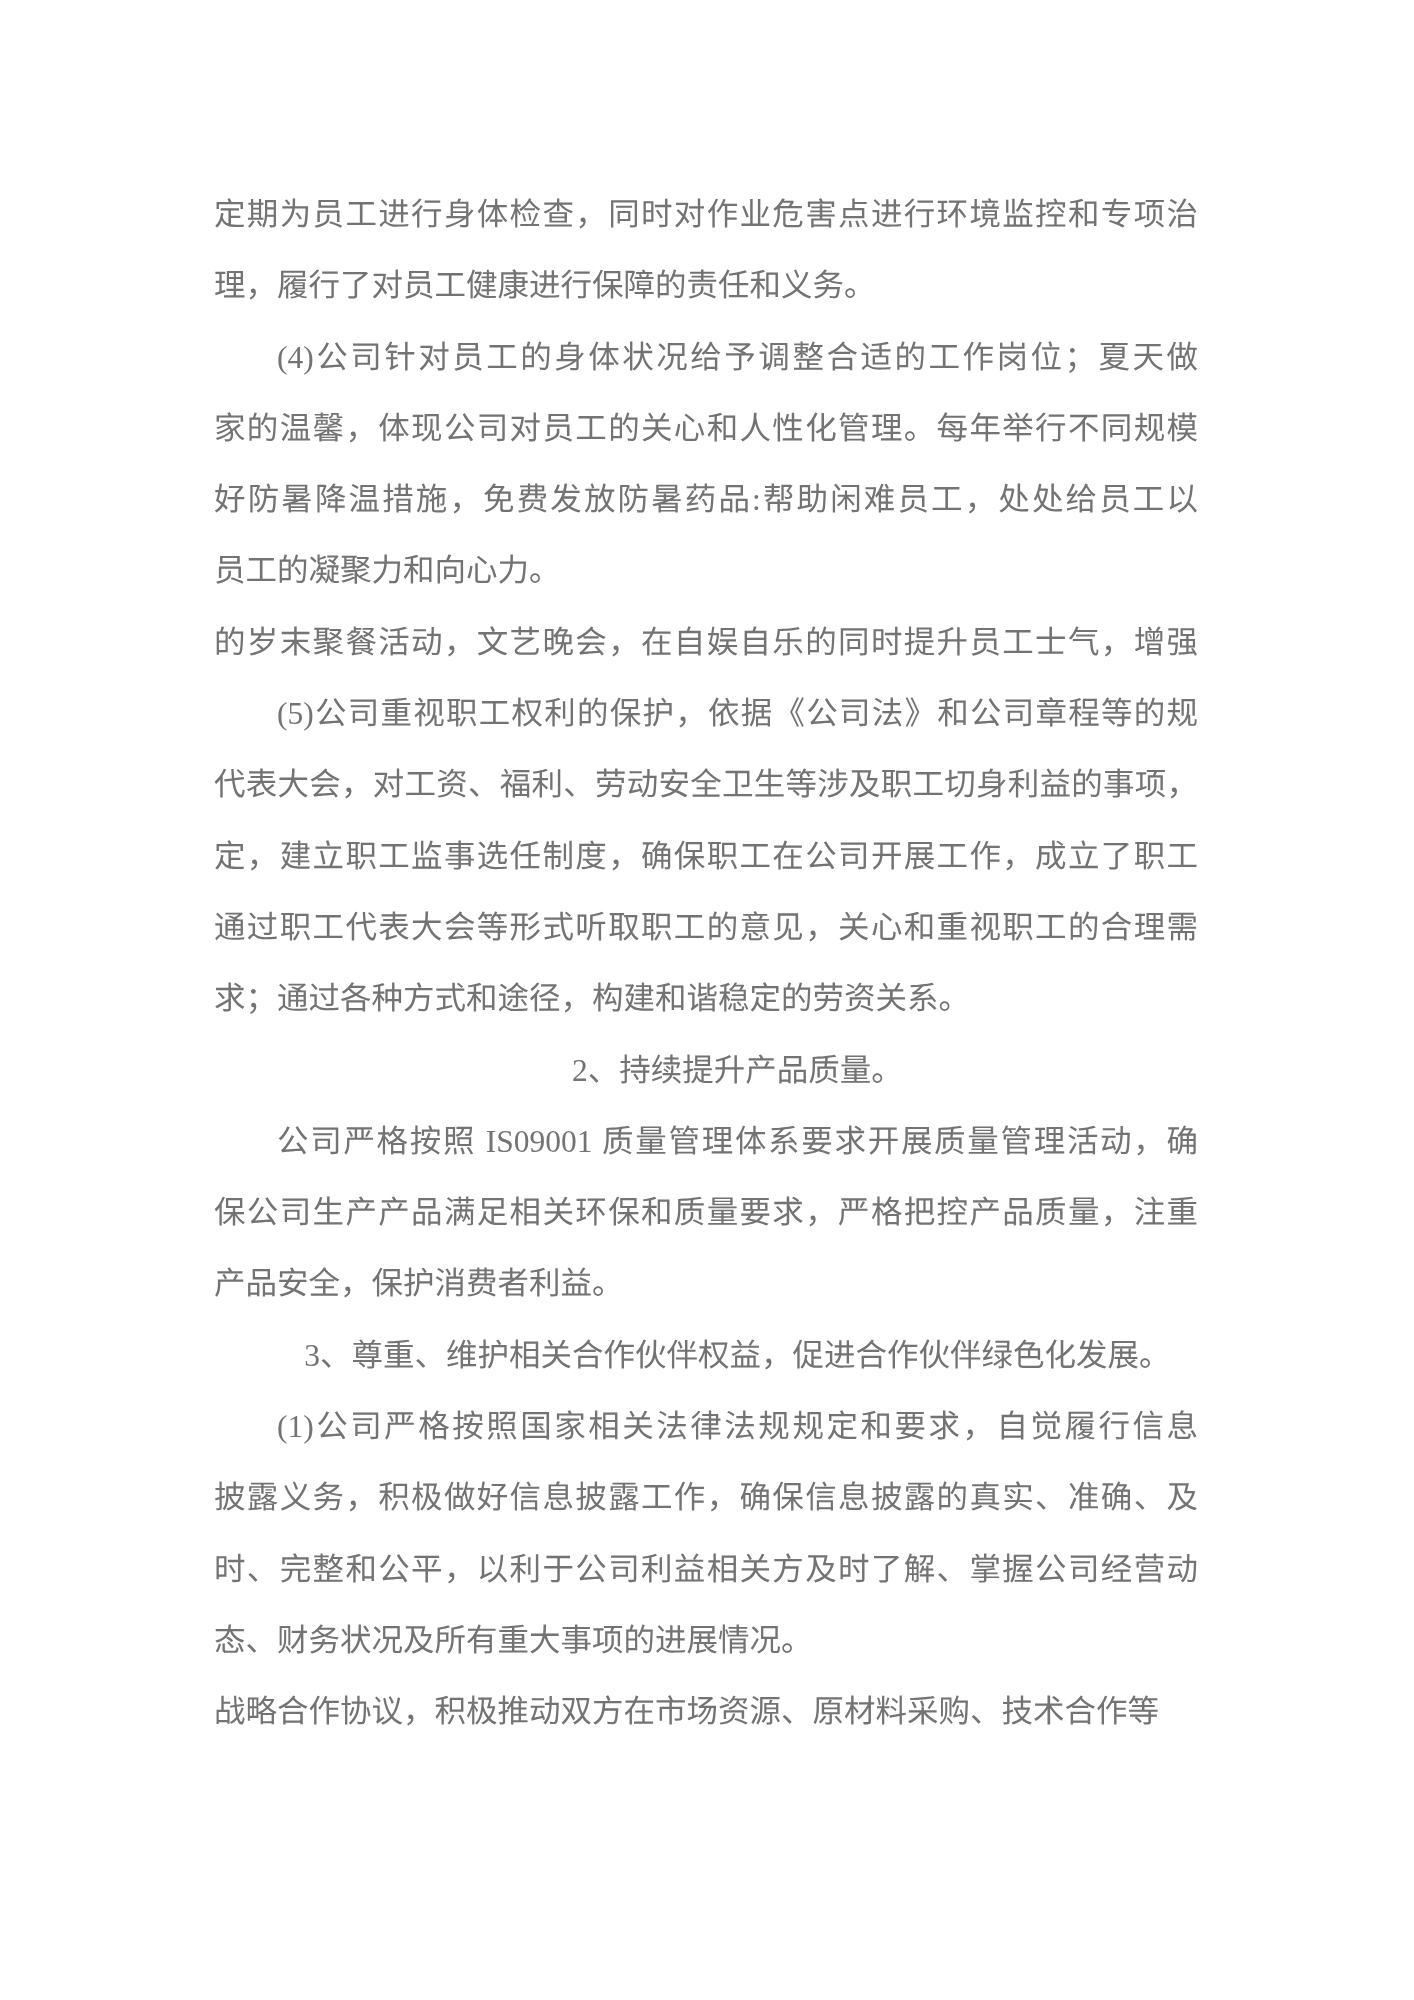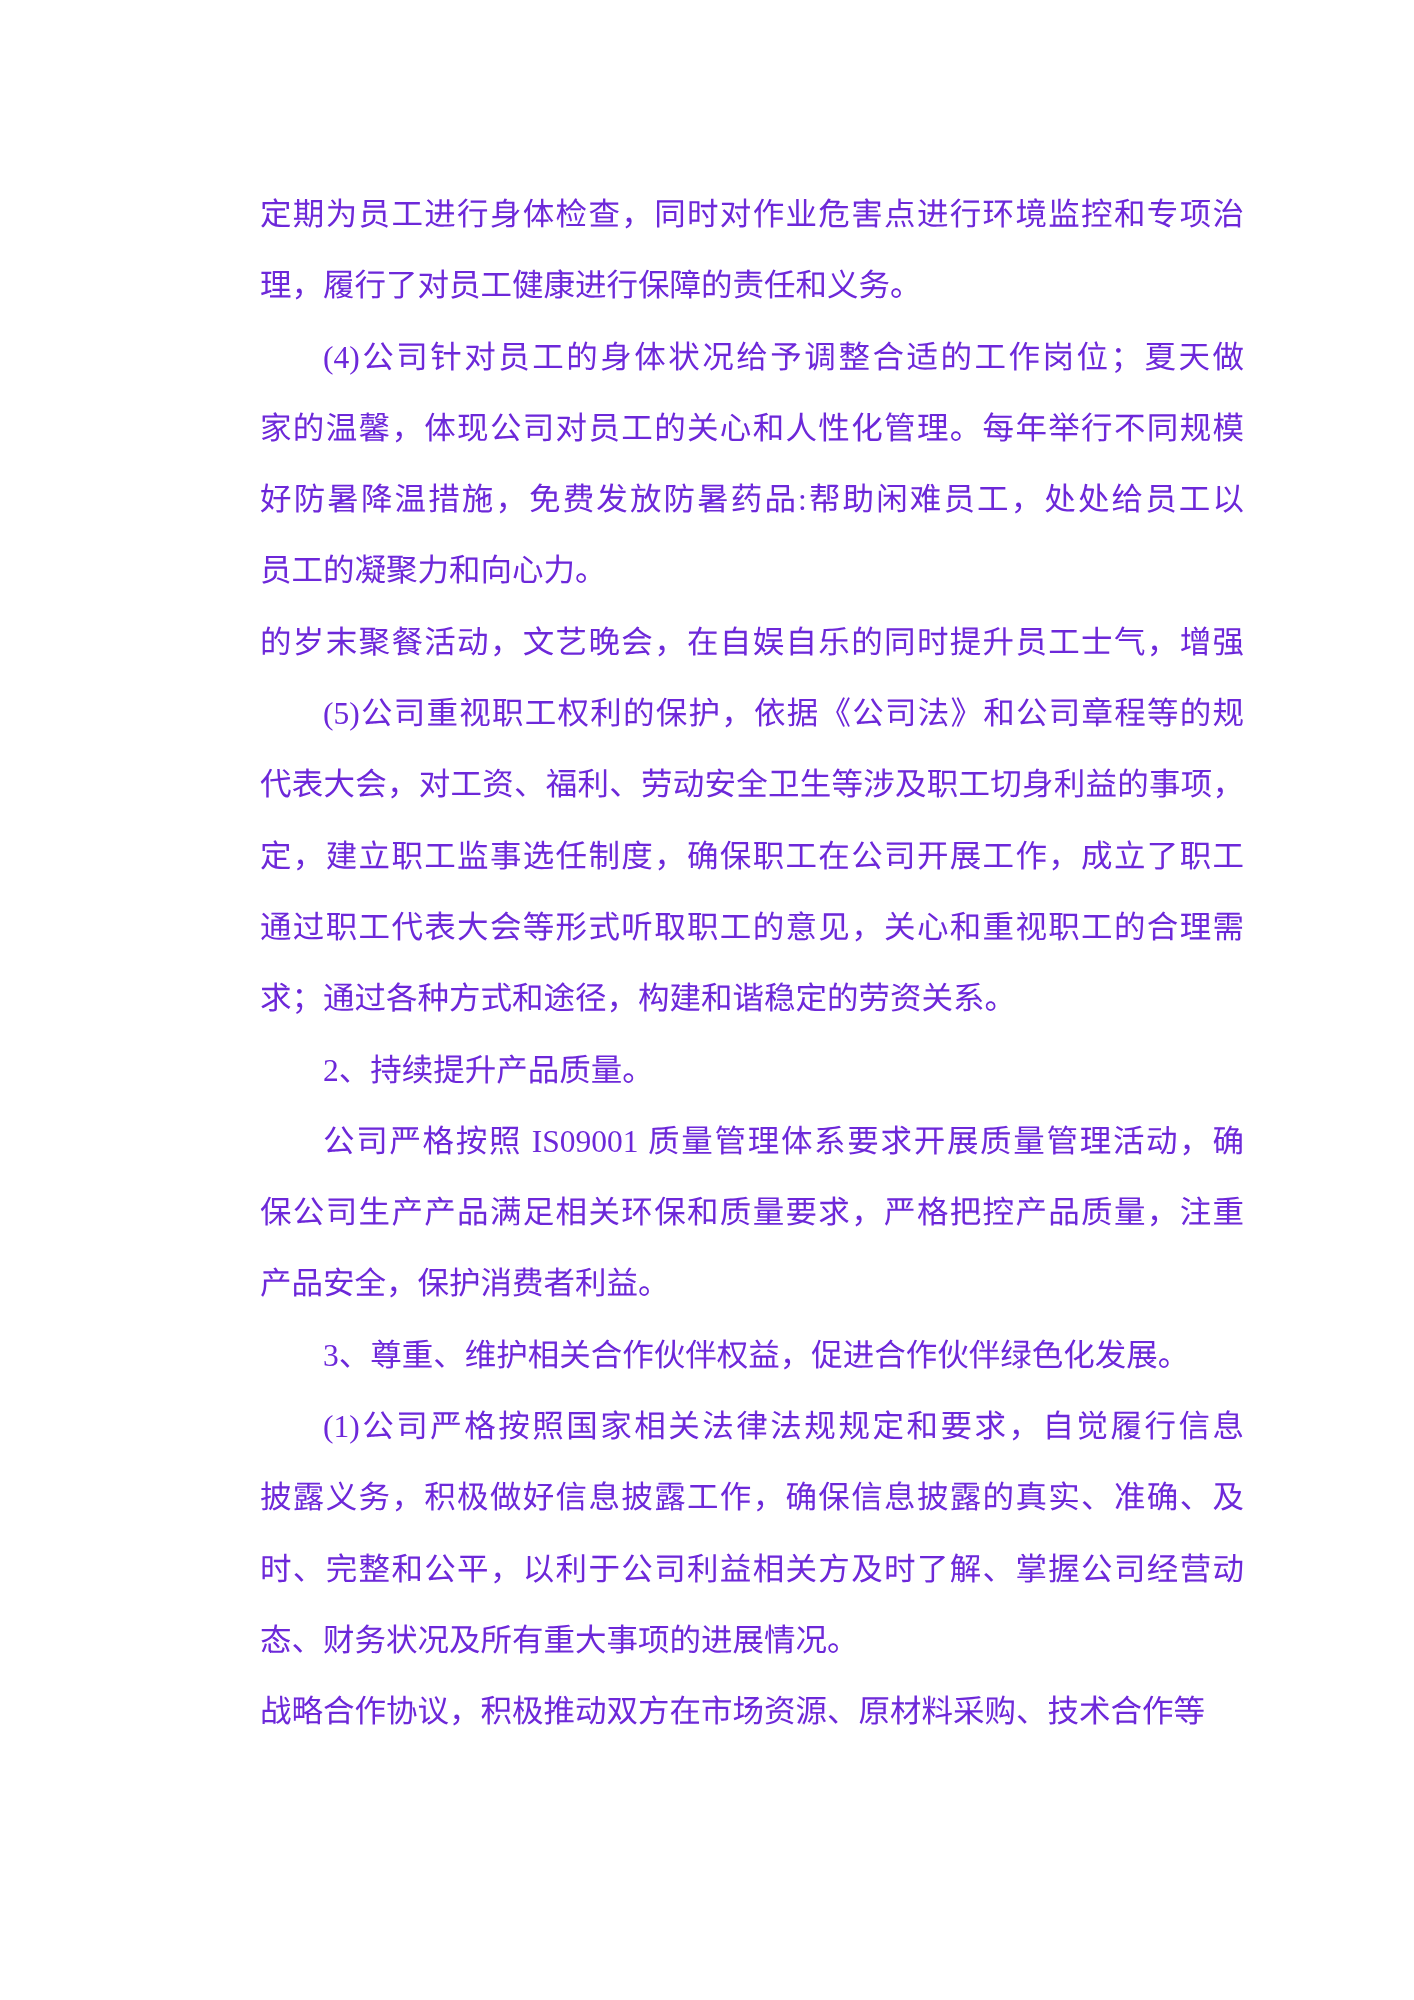--- a/index.html
+++ b/index.html
@@ -30,27 +30,28 @@
     white-space: nowrap;
     text-align: left;
   }
   .text-line.justify {
     white-space: normal;
     text-align: justify;
     text-align-last: justify;
   }
   .text-line.indent {
     text-indent: 63px;
+    text-align: center;
   }
 </style>
 </head>
 <body>
 
 <div class="page">
-  <div class="text-block" style="color: #6d28d9; margin-left: 46px;">
+  <div class="text-block" style="color: #737373;">
       <div class="text-line justify">定期为员工进行身体检查，同时对作业危害点进行环境监控和专项治</div>
       <div class="text-line">理，履行了对员工健康进行保障的责任和义务。</div>
       <div class="text-line justify indent">(4)公司针对员工的身体状况给予调整合适的工作岗位；夏天做</div>
       <div class="text-line justify">家的温馨，体现公司对员工的关心和人性化管理。每年举行不同规模</div>
       <div class="text-line justify">好防暑降温措施，免费发放防暑药品:帮助闲难员工，处处给员工以</div>
       <div class="text-line">员工的凝聚力和向心力。</div>
       <div class="text-line justify">的岁末聚餐活动，文艺晚会，在自娱自乐的同时提升员工士气，增强</div>
       <div class="text-line justify indent">(5)公司重视职工权利的保护，依据《公司法》和公司章程等的规</div>
       <div class="text-line justify">代表大会，对工资、福利、劳动安全卫生等涉及职工切身利益的事项，</div>
       <div class="text-line justify">定，建立职工监事选任制度，确保职工在公司开展工作，成立了职工</div>

